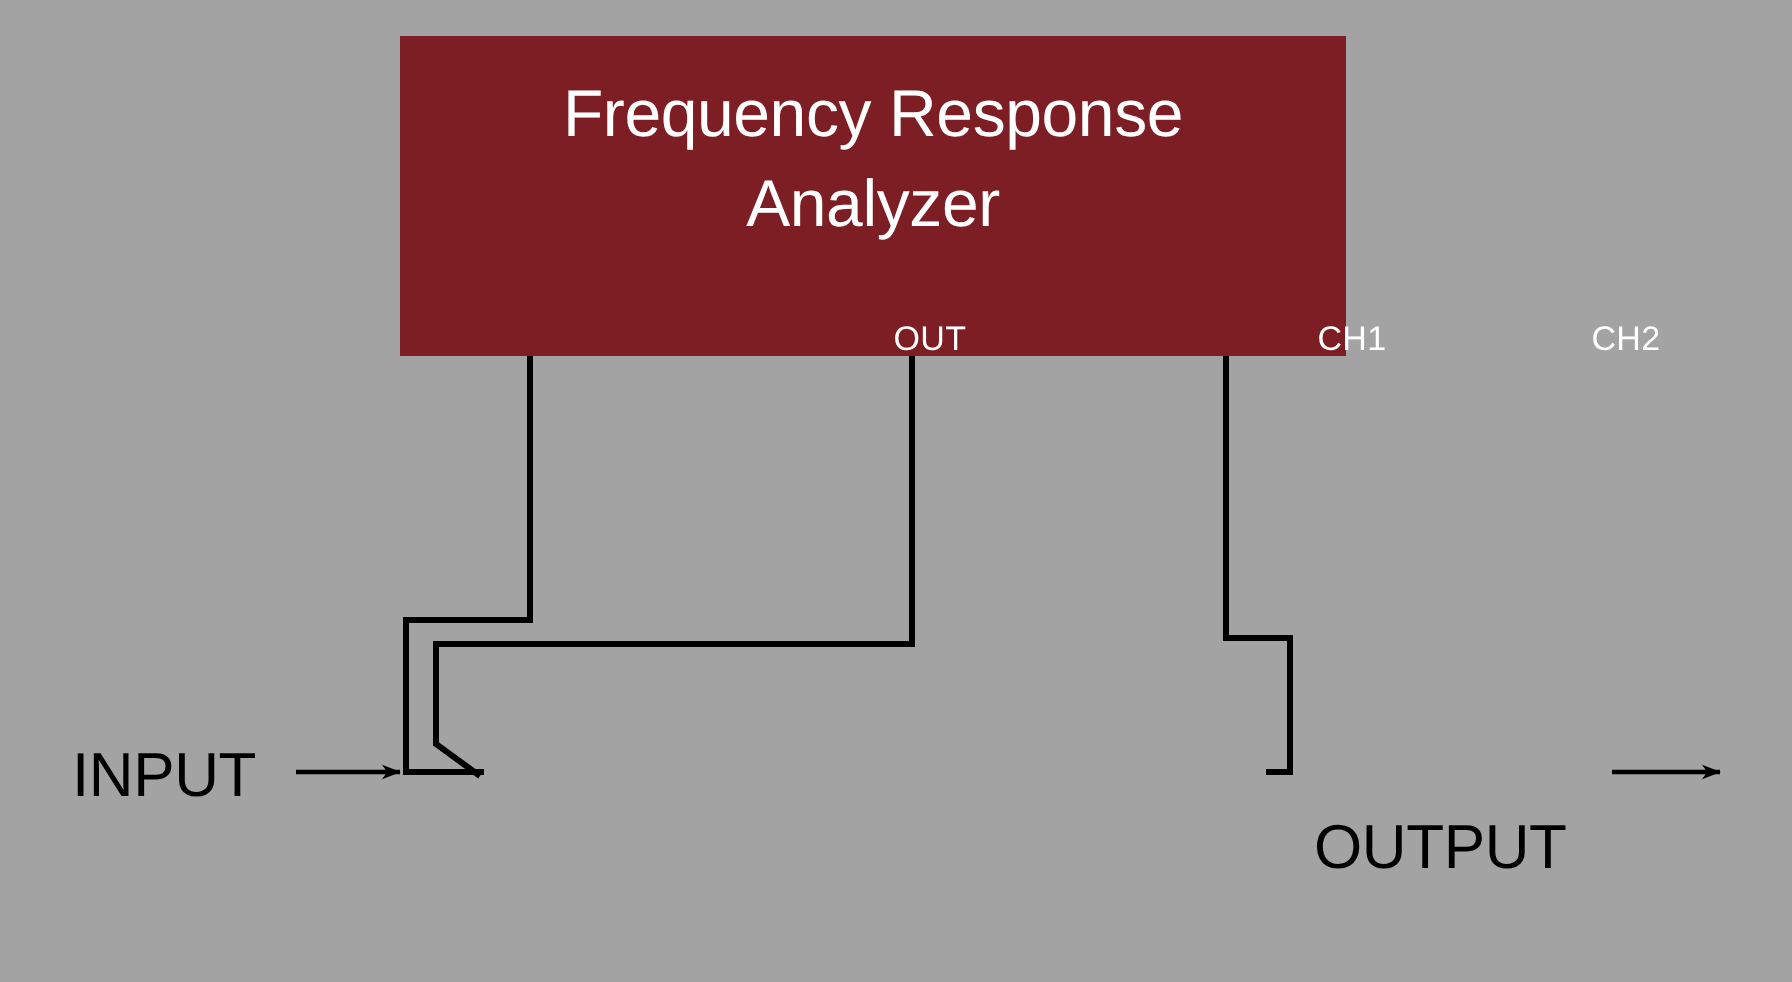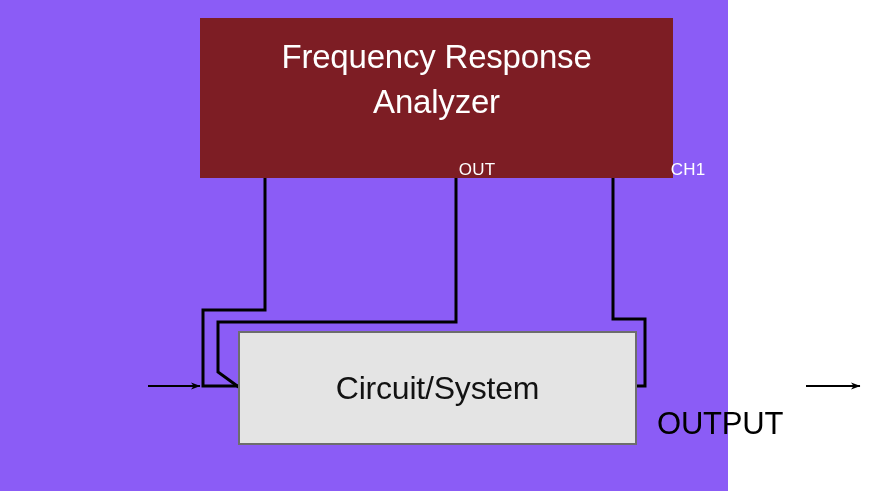--- a/index.html
+++ b/index.html
@@ -9,23 +9,23 @@
     background: #ffffff;
   }
   body {
     width: 896px;
     height: 491px;
     font-family: "Liberation Sans", sans-serif;
     overflow: hidden;
   }
   #diagram-root {
     position: relative;
-    width: 728px;
+    width: 896px;
     height: 491px;
-    background: #8b5cf6;
+    background: #a3a3a3;
   }
   #wiring-svg {
     position: absolute;
     left: 0;
     top: 0;
     width: 896px;
     height: 491px;
   }
 
   
@@ -54,21 +54,20 @@
   }
   .port-label {
     position: absolute;
     color: #ffffff;
     font-size: 17px;
     line-height: 17px;
     font-weight: 400;
     letter-spacing: 0.2px;
     transform: translateX(-50%);
     white-space: nowrap;
-    margin-left: 12px;
   }
   .port-out  { left: 265px; top: 143px; }
   .port-ch1  { left: 476px; top: 143px; }
   .port-ch2  { left: 613px; top: 143px; }
 
   
   .dut-block {
     position: absolute;
     left: 238px;
     top: 331px;
@@ -135,19 +134,17 @@
 
   <div class="analyzer-block">
     <div class="analyzer-title">Frequency Response
 Analyzer</div>
 
     <span class="port-label port-out">OUT</span>
     <span class="port-label port-ch1">CH1</span>
     <span class="port-label port-ch2">CH2</span>
   </div>
 
-  <div class="dut-block">
-    <div class="dut-label">Circuit/System</div>
-  </div>
 
+  <span class="io-label io-input">INPUT</span>
   <span class="io-label io-output">OUTPUT</span>
 
 </div>
 
 </body></html>

